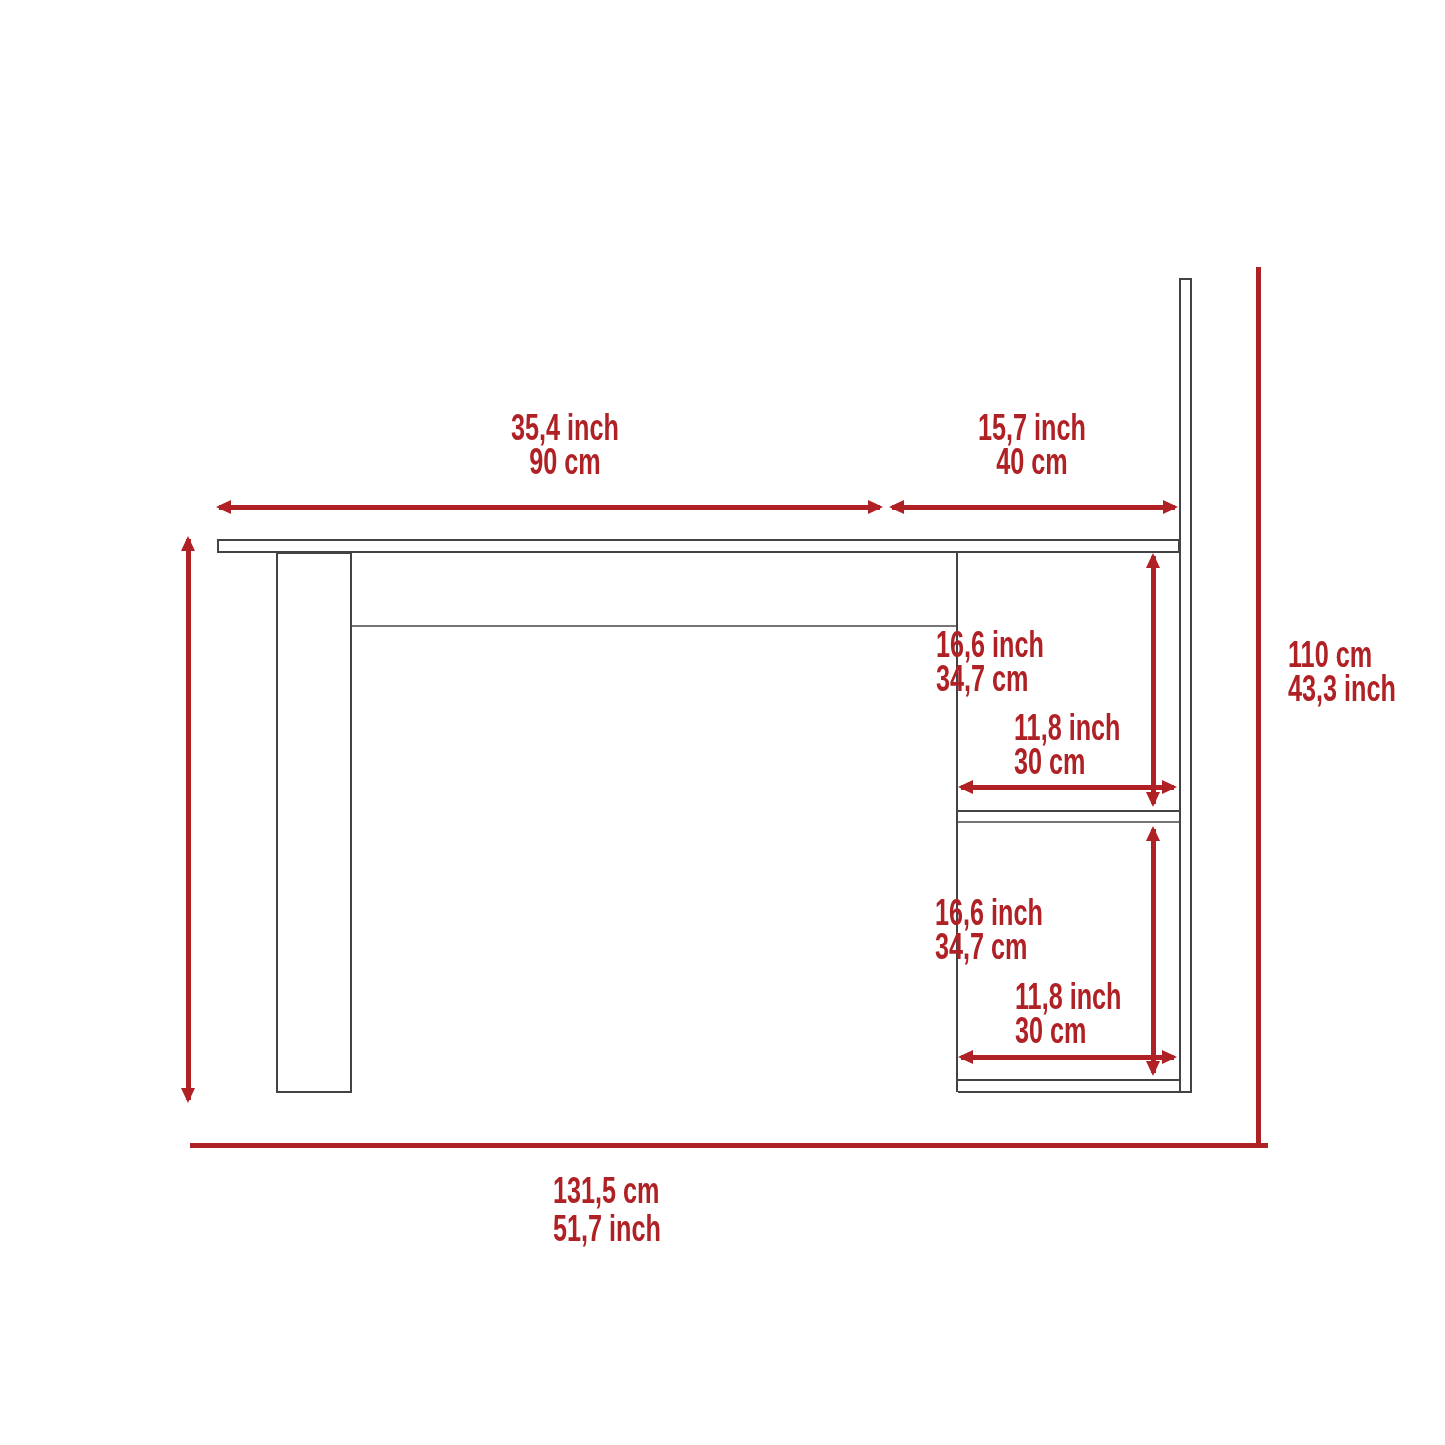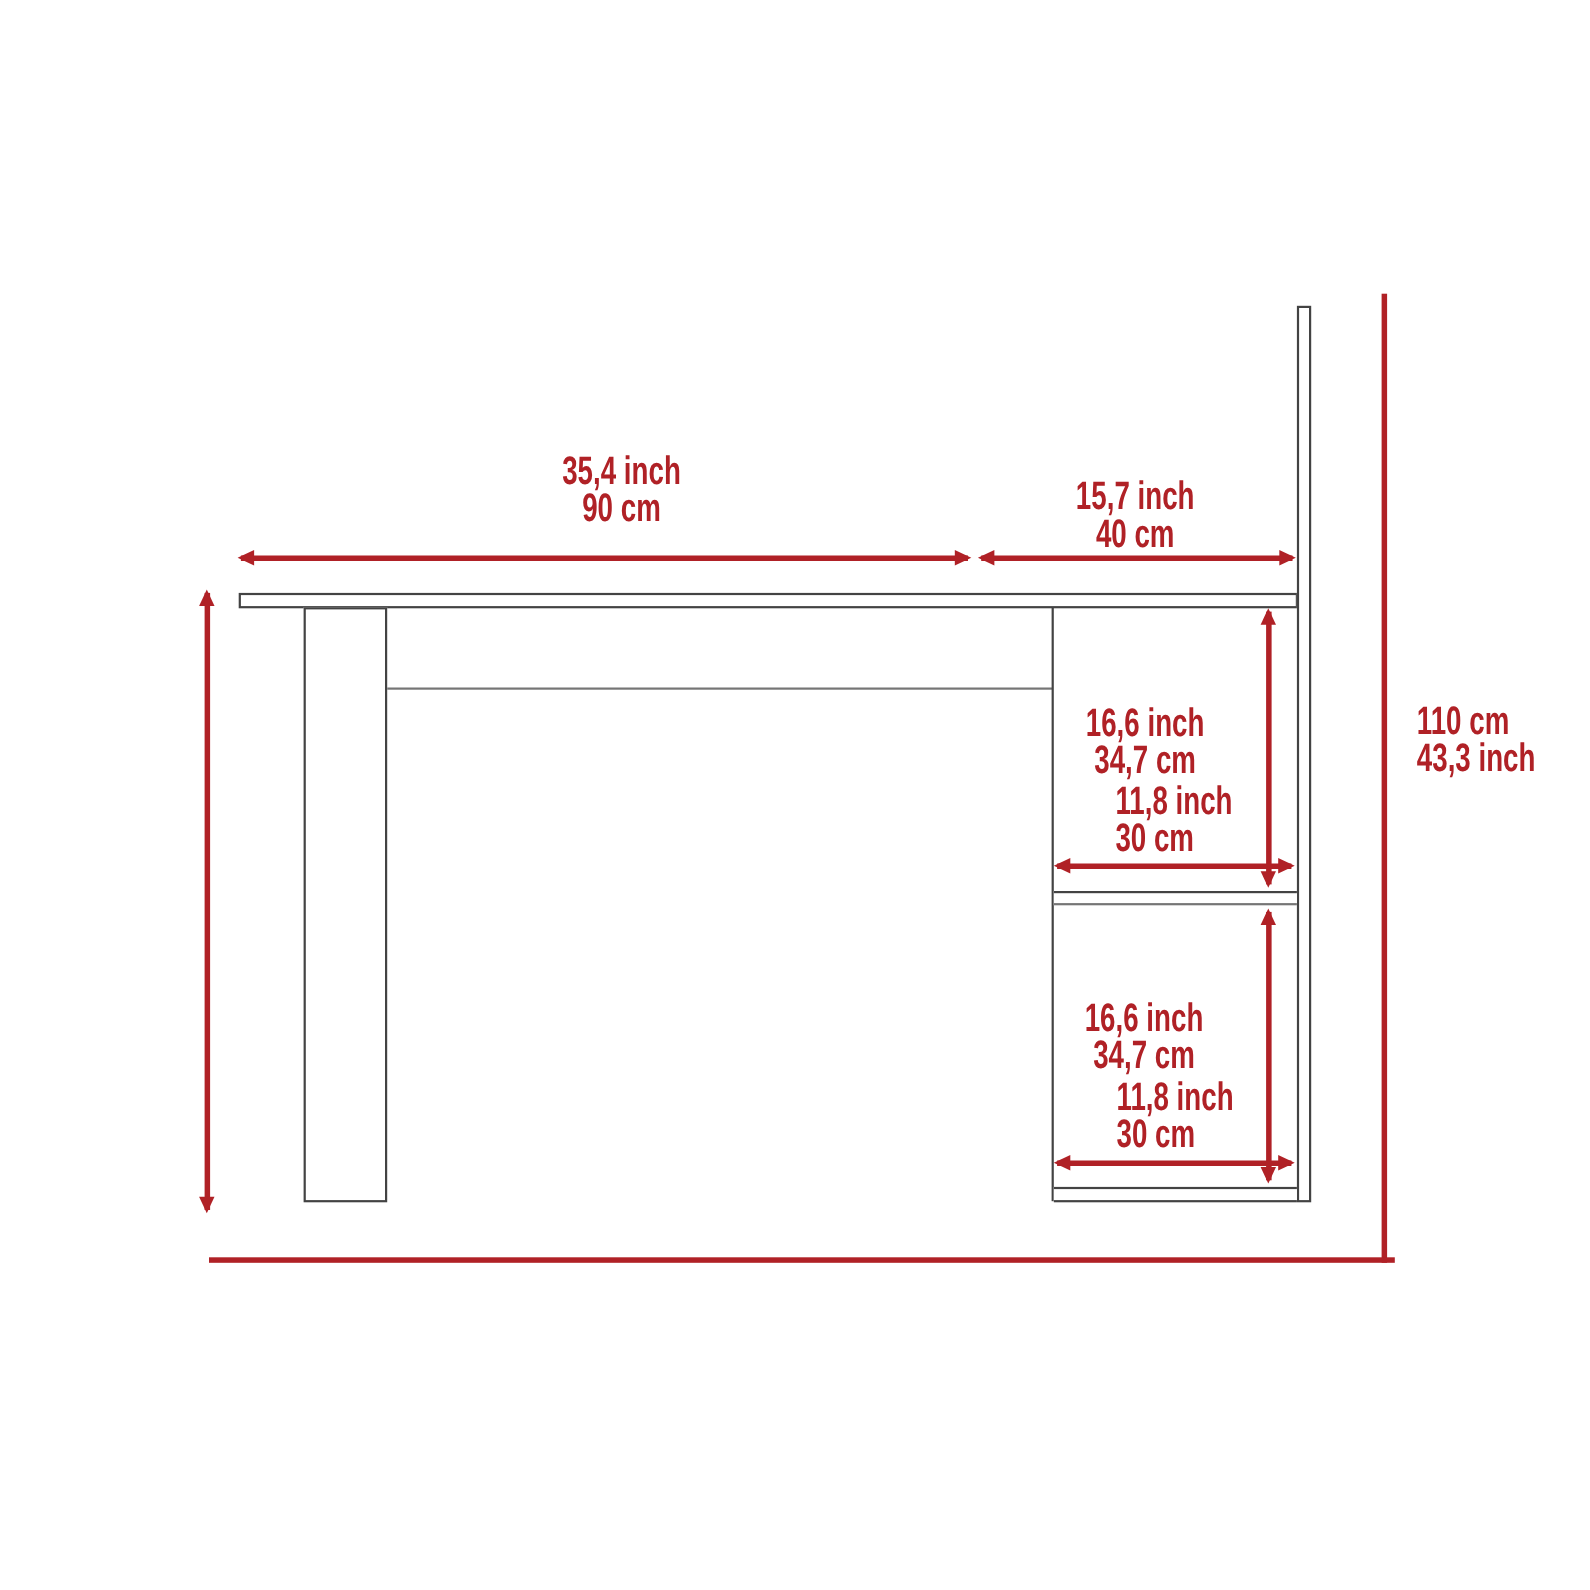--- a/index.html
+++ b/index.html
@@ -39,21 +39,21 @@
     font-weight: 700;
     font-size: 36px;
     line-height: 34px;
     white-space: nowrap;
   }
   .dim-label .ln { display: block; transform: scaleX(0.70); }
   .dim-label.center { text-align: center; }
   .dim-label.center .ln { transform-origin: 50% 50%; }
   .dim-label.left   { text-align: left; }
   .dim-label.left .ln { transform-origin: 0 50%; }
-  .dim-label.right  { text-align: center; margin-top: 12px; }
+  .dim-label.right  { text-align: left; }
   .dim-label.right .ln { transform-origin: 100% 50%; }
 </style>
 </head>
 <body>
 
 <div id="stage">
 
   <div class="part stroke-dark" style="left:217px; top:539px; width:963px; height:14px;"></div>
 
   <div class="part stroke-dark" style="left:276px; top:552px; width:76px; height:541px;"></div>
@@ -111,21 +111,21 @@
     <i class="head-l"></i>
       <i class="shaft"></i>
       <i class="head-r"></i>
   </div>
 
   <div class="dim-label center" style="left:415px; top:411px; width:300px;">
     <span class="ln">35,4 inch</span>
     <span class="ln">90 cm</span>
   </div>
 
-  <div class="dim-label center" style="left:882px; top:434px; width:300px;">
+  <div class="dim-label center" style="left:882px; top:411px; width:300px;">
     <span class="ln">15,7 inch</span>
     <span class="ln">40 cm</span>
   </div>
 
   <div class="dim-label left" style="left:1288px; top:638px; width:300px;">
     <span class="ln">110 cm</span>
     <span class="ln">43,3 inch</span>
   </div>
 
 
@@ -142,14 +142,18 @@
   <div class="dim-label right" style="left:845px; top:896px; width:300px;">
     <span class="ln">16,6 inch</span>
     <span class="ln">34,7 cm</span>
   </div>
 
   <div class="dim-label left" style="left:1015px; top:980px; width:300px;">
     <span class="ln">11,8 inch</span>
     <span class="ln">30 cm</span>
   </div>
 
+  <div class="dim-label left" style="left:553px; top:1172px; width:300px; line-height:38px;">
+    <span class="ln">131,5 cm</span>
+    <span class="ln">51,7 inch</span>
+  </div>
 
 </div>
 
 </body></html>

